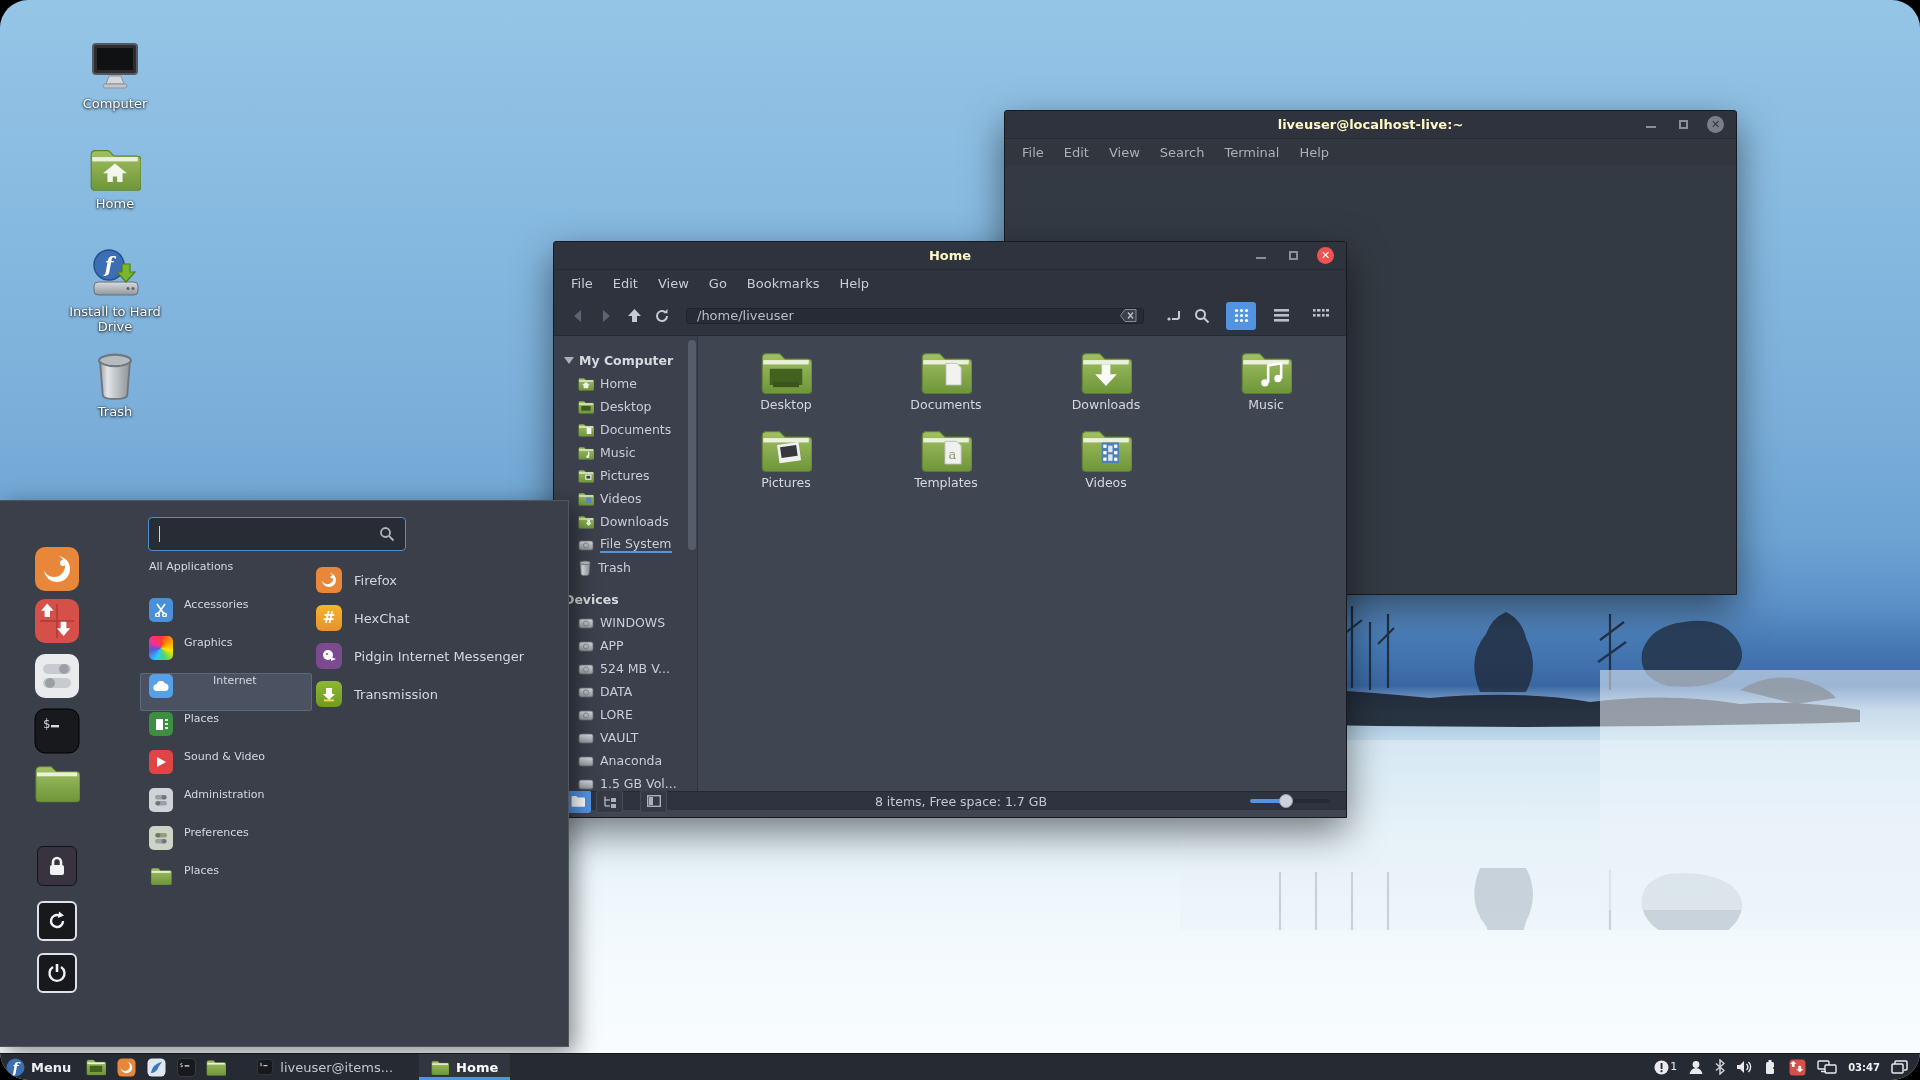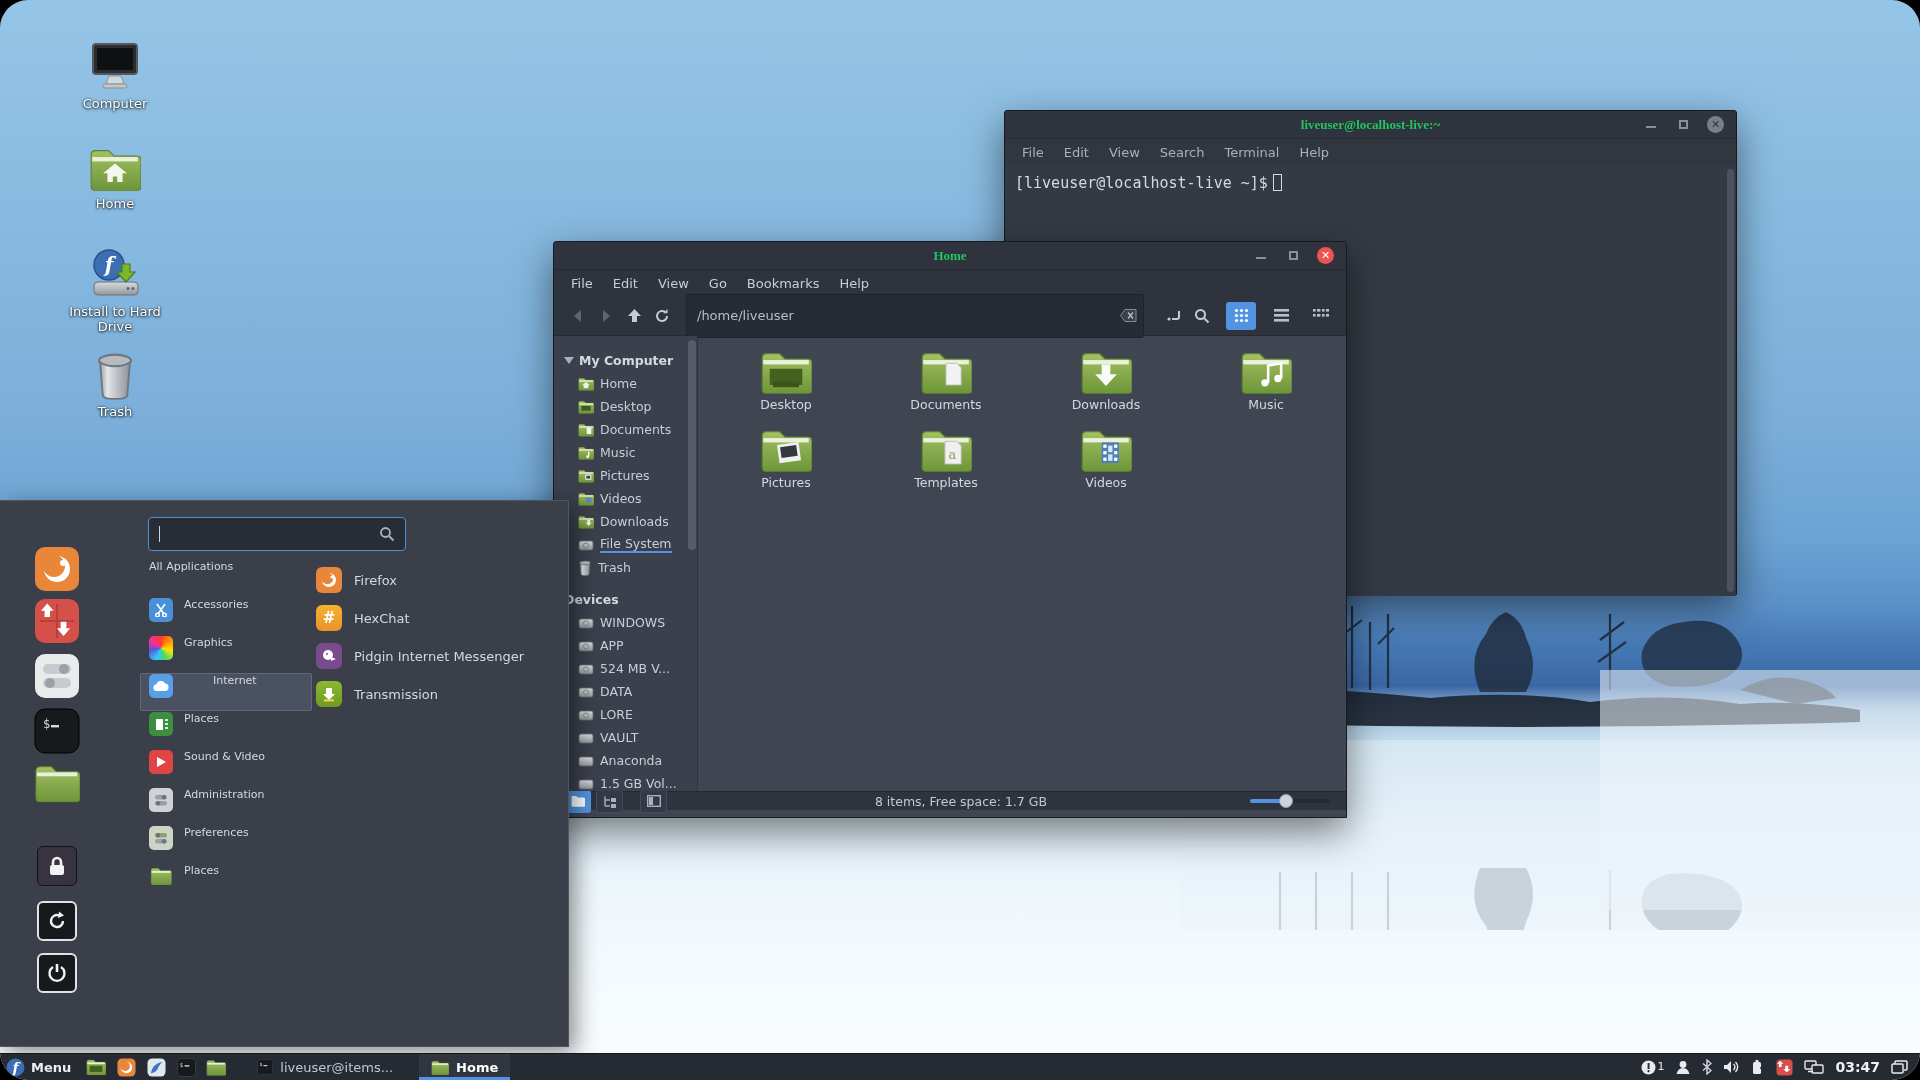--- a/index.html
+++ b/index.html
@@ -19,21 +19,21 @@
   .dicon { position:absolute; width:118px; text-align:center; cursor:default; }
   .dicon .dico { display:block; margin:0 auto 4px; }
   .dicon .dlabel { font-size:13px; color:#fff; text-shadow:0 1px 3px rgba(0,0,0,.9), 0 0 2px rgba(0,0,0,.7); }
 
   
   .win { position:absolute; border:1px solid #171a20; border-radius:3px 3px 0 0;
          box-shadow:0 14px 38px rgba(0,0,0,.5); background:#383d48; }
   .titlebar { height:28px; background:#2e333e; border-bottom:1px solid #262b34;
               border-radius:2px 2px 0 0; display:flex; align-items:center; position:relative; }
   .title { position:absolute; left:0; right:0; text-align:center; font-weight:bold;
-           font-size:13px; color:#22c55e;font-family:Liberation Serif, serif; }
+           font-size:13px; color:#fef9c3; }
   .winbtns { margin-left:auto; display:flex; align-items:center; gap:16px; padding-right:12px; z-index:2; }
   .wb { width:16px; height:16px; display:flex; align-items:center; justify-content:center; color:#8a9099; font-size:12px; }
   .wb-min { border-bottom:2px solid #8a9099; width:10px; height:7px; }
   .wb-rest { width:9px; height:9px; border:2px solid #8a9099; }
   .closecircle { width:17px; height:17px; border-radius:50%; display:flex; align-items:center; justify-content:center;
                  font-size:11px; font-weight:bold; }
   .menubar { height:26px; display:flex; align-items:center; gap:2px; padding-left:8px;
              background:#2e333e; font-size:13px; }
   .menubar .mi { padding:3px 9px; color:#aab0ba; border-radius:2px; }
 
@@ -43,21 +43,21 @@
                     font-family:"DejaVu Sans Mono", monospace; font-size:15px; color:#d6dade; }
   .cursorbox { display:inline-block; width:9px; height:17px; border:1px solid #d6dade; vertical-align:-3px; margin-left:5px; }
   .term-scroll { position:absolute; right:2px; top:4px; bottom:4px; width:7px; }
   .term-thumb { position:absolute; top:0; width:7px; height:100%; border-radius:4px; background:#4c535e; }
 
   
   #fm { left:553px; top:241px; width:794px; height:577px; z-index:30; background:#404552; }
   #fm .toolbar { height:40px; background:#2e333e; border-bottom:1px solid #242932;
                  display:flex; align-items:center; padding:0 10px; }
   .navbtn { width:28px; height:26px; display:flex; align-items:center; justify-content:center; border-radius:3px; }
-  .pathfield { flex:1; height:44px; margin:0 16px 0 10px; background:#262b34; border:1px solid #1e232b;
+  .pathfield { flex:1; height:16px; margin:0 16px 0 10px; background:#262b34; border:1px solid #1e232b;
                border-radius:3px; display:flex; align-items:center; padding:0 6px 0 10px; }
   .pathfield input { flex:1; background:transparent; border:0; outline:0; color:#b9bfc8;
                      font-size:13px; font-family:"DejaVu Sans", sans-serif; }
   .viewbtn { width:30px; height:28px; display:flex; align-items:center; justify-content:center; border-radius:3px; margin-left:10px; }
   .viewbtn.active { background:#5294e2; }
 
   #fm .content { display:flex; height:455px; }
   .sidebar { width:150px; background:#3b404c; border-right:1px solid #2f343e; position:relative;
              padding:12px 0 0 10px; overflow:hidden; font-size:12.5px; }
   .sb-head { display:flex; align-items:center; gap:5px; font-weight:bold; color:#d6dae0; height:24px; }
@@ -111,21 +111,21 @@
   #taskbar { position:absolute; left:0; bottom:0; width:1920px; height:27px; background:#262a32;
              border-top:1px solid #14171c; display:flex; align-items:center; z-index:50; }
   .menu-btn { display:flex; align-items:center; gap:6px; padding:0 10px 0 6px; height:100%; }
   .menu-btn .mlabel { font-weight:bold; font-size:13px; color:#eceef1; }
   .launcher { width:24px; height:24px; display:flex; align-items:center; justify-content:center; margin:0 3px; }
   .taskwin { display:flex; align-items:center; gap:7px; height:100%; padding:0 12px; margin-left:14px;
              font-size:13px; color:#c3c8cf; position:relative; max-width:190px; white-space:nowrap; }
   .taskwin.active { background:#30353f; color:#fff; font-weight:bold; }
   .taskwin.active::after { content:""; position:absolute; left:0; right:0; bottom:0; height:3px; background:#5294e2; }
   .tray { margin-left:auto; display:flex; align-items:center; gap:11px; padding-right:12px; height:100%; }
-  .tray .clock { font-size:14px; font-weight:bold; color:#eef0f3;text-align:center; }
+  .tray .clock { font-size:10px; font-weight:bold; color:#eef0f3;text-align:center; }
   .notif { display:flex; align-items:flex-start; gap:1px; color:#e8eaee; font-size:11px; }
 
   .hidden-defs { position:absolute; width:0; height:0; overflow:hidden; }
 </style>
 </head>
 <body>
 
 <div id="screen">
 
   <svg class="hidden-defs" aria-hidden="true">
@@ -260,26 +260,20 @@
       </div>
     </div>
     <div class="menubar" style="background:#31363f;">
       <span class="mi">File</span>
       <span class="mi">Edit</span>
       <span class="mi">View</span>
       <span class="mi">Search</span>
       <span class="mi">Terminal</span>
       <span class="mi">Help</span>
     </div>
-    <div class="body">
-      <span>[liveuser@localhost-live ~]$</span><span class="cursorbox"></span>
-      <div class="term-scroll">
-          <div class="term-thumb"></div>
-        </div>
-    </div>
   </div>
 
   <div id="fm" class="win">
     <div class="titlebar">
       <div class="title">Home</div>
       <div class="winbtns">
         <div class="wb">
             <div class="wb-min"></div>
           </div>
         <div class="wb">

